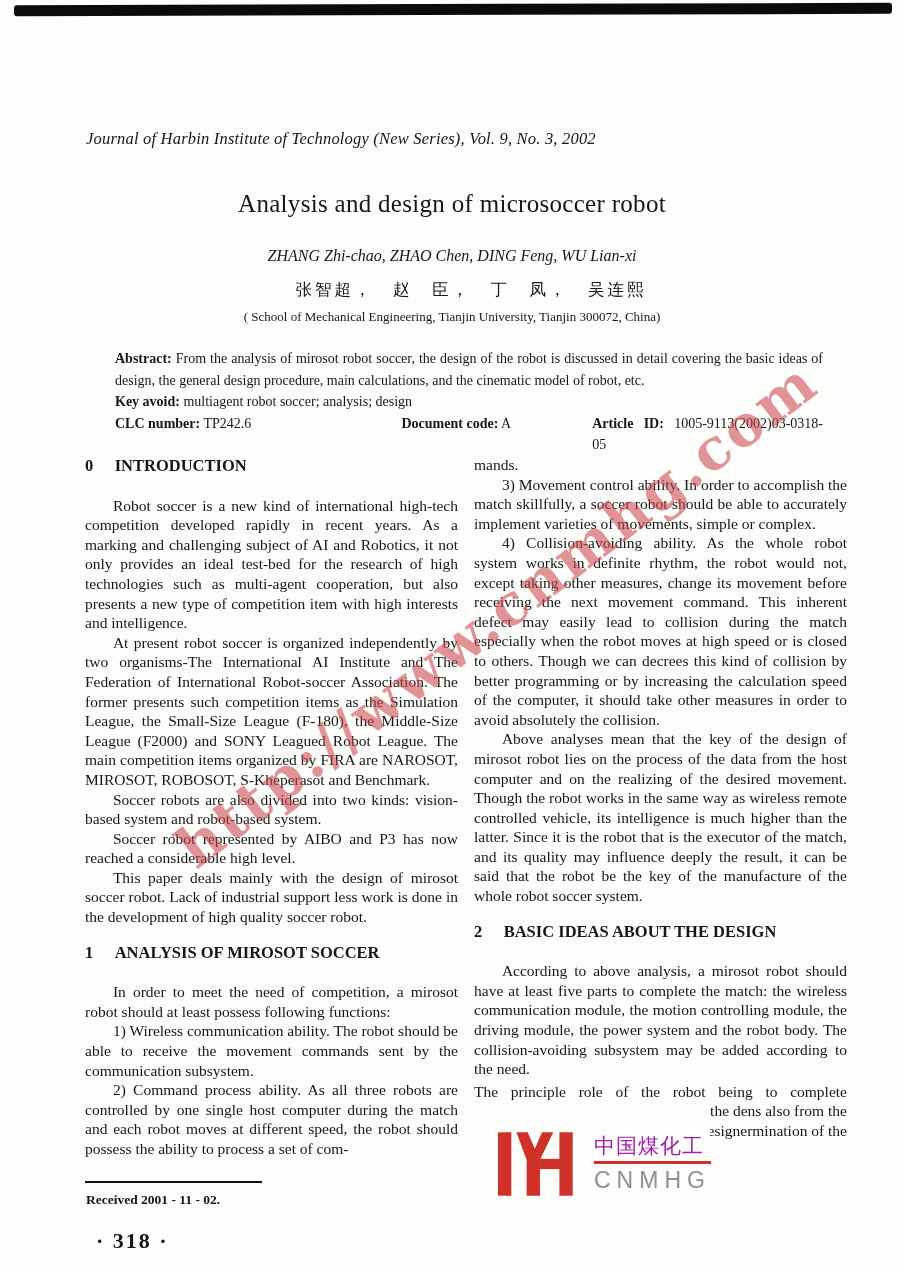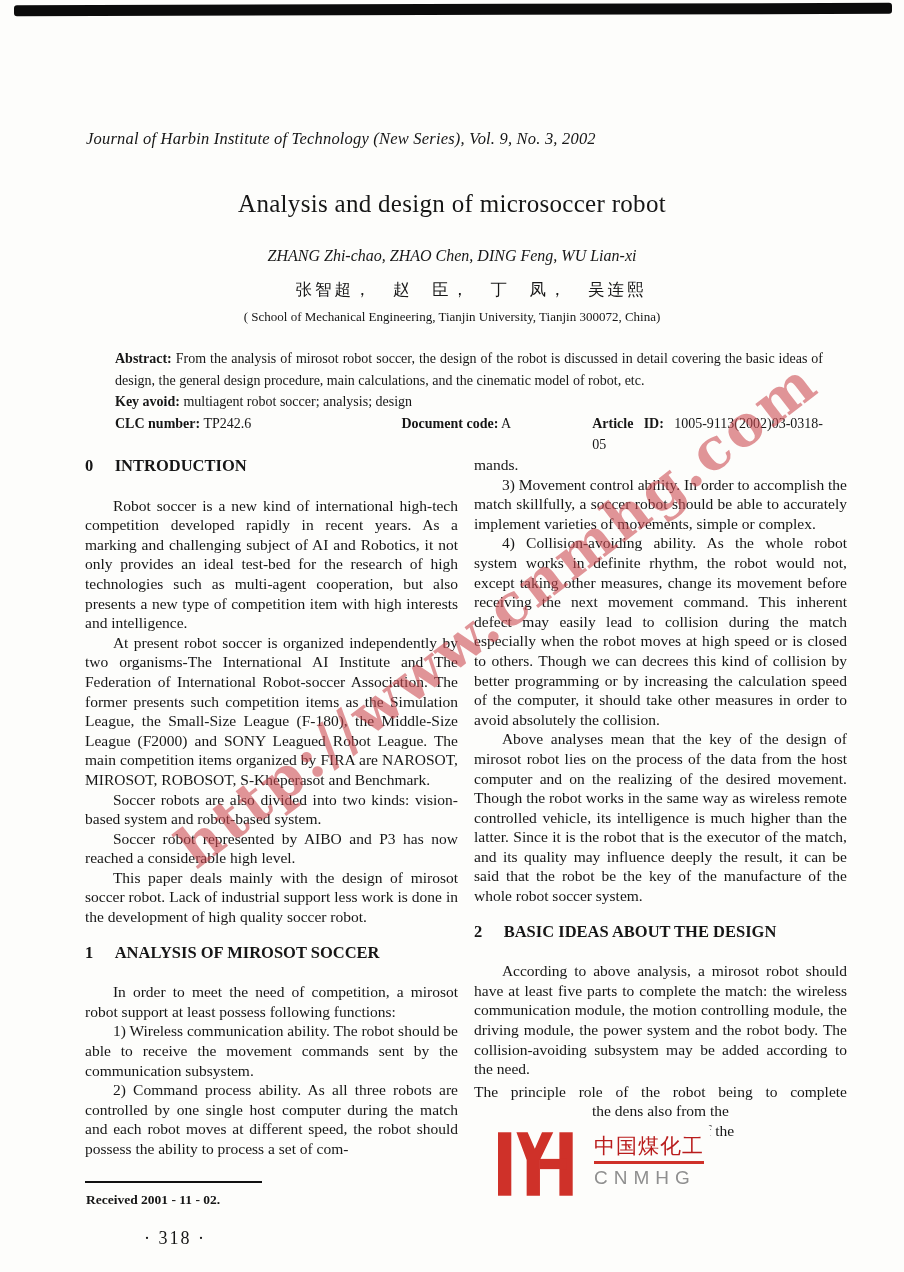--- a/index.html
+++ b/index.html
@@ -49,46 +49,46 @@
   .col p { margin:0; text-indent:1.8em; }
   .col p.noindent { text-indent:0; }
   .col h2 {
     font-size:16.5px; font-weight:bold; text-align:left;
     margin:16px 0 20px 0; text-indent:0;
   }
   .col h2.first { margin-top:1px; }
   .col h2 .sec-num { margin-right:1.3em; }
   .partial-para { margin-top:3px; }
   .pline1 { text-align:justify; text-align-last:justify; }
-  .pline2, .pline3 { display:flex; justify-content:center; }
+  .pline2, .pline3 { display:flex; justify-content:flex-end; }
   .footnote-rule {
     position:absolute; top:1181px; left:85px; width:177px;
     border-top:2.5px solid #111;
   }
   .received { position:absolute; top:1192px; left:86px; font-size:13.5px; font-weight:bold; }
-  .pageno { position:absolute; top:1228px; left:96px; font-size:18px; font-weight:normal; letter-spacing:2px;margin-left:48px; }
+  .pageno { position:absolute; top:1228px; left:96px; font-size:22px; font-weight:bold; letter-spacing:2px; }
   .watermark {
     position:absolute; left:110px; top:608px; width:700px; height:62px;
     transform:rotate(-37.5deg);
     font-family:"DejaVu Serif", serif; font-weight:bold;
     font-size:57px; letter-spacing:3px; white-space:nowrap; text-align:center;
     color:rgba(204,72,80,0.58); z-index:5; pointer-events:none;
   }
   .logo-stamp {
     position:absolute; left:498px; top:1126px; width:212px; height:82px;
     background:#fdfdfb; z-index:6; display:flex; align-items:flex-start;
   }
   .logo-mark { width:88px; height:64px; margin-top:6px; flex:none; }
   .logo-texts { margin-left:8px; margin-top:8px; }
   .logo-cn {
-    font-size:21px; color:#b91c1c; letter-spacing:1px; line-height:24px;
+    font-size:21px; color:#a21caf; letter-spacing:1px; line-height:24px;
     border-bottom:3px solid #cf3129; padding-bottom:3px; white-space:nowrap;
   }
   .logo-en {
-    font-family:"Liberation Sans", sans-serif; font-size:19px; color:#8f8f8f;
+    font-family:"Liberation Sans", sans-serif; font-size:23px; color:#8f8f8f;
     letter-spacing:6px; margin-top:3px;
   }
 </style>
 </head>
 <body>
 
 <div class="page">
 
   <div class="topbar"></div>
 
@@ -113,21 +113,21 @@
   <div class="columns">
 
     <div class="col">
       <h2 class="first"><span class="sec-num">0</span><span>INTRODUCTION</span></h2>
       <p>Robot soccer is a new kind of international high-tech competition developed rapidly in recent years. As a marking and challenging subject of AI and Robotics, it not only provides an ideal test-bed for the research of high technologies such as multi-agent cooperation, but also presents a new type of competition item with high interests and intelligence.</p>
       <p>At present robot soccer is organized independently by two organisms-The International AI Institute and The Federation of International Robot-soccer Association. The former presents such competition items as the Simulation League, the Small-Size League (F-180), the Middle-Size League (F2000) and SONY Leagued Robot League. The main competition items organized by FIRA are NAROSOT, MIROSOT, ROBOSOT, S-Kheperasot and Benchmark.</p>
       <p>Soccer robots are also divided into two kinds: vision-based system and robot-based system.</p>
       <p>Soccer robot represented by AIBO and P3 has now reached a considerable high level.</p>
       <p>This paper deals mainly with the design of mirosot soccer robot. Lack of industrial support less work is done in the development of high quality soccer robot.</p>
       <h2><span class="sec-num">1</span><span>ANALYSIS OF MIROSOT SOCCER</span></h2>
-      <p>In order to meet the need of competition, a mirosot robot support at least possess following functions:</p>
+      <p>In order to meet the need of competition, a mirosot robot should at least possess following functions:</p>
       <p>1) Wireless communication ability. The robot should be able to receive the movement commands sent by the communication subsystem.</p>
       <p>2) Command process ability. As all three robots are controlled by one single host computer during the match and each robot moves at different speed, the robot should possess the ability to process a set of com-</p>
     </div>
 
     <div class="col">
       <p class="noindent">mands.</p>
       <p>3) Movement control ability. In order to accomplish the match skillfully, a soccer robot should be able to accurately implement varieties of movements, simple or complex.</p>
       <p>4) Collision-avoiding ability. As the whole robot system works in definite rhythm, the robot would not, except taking other measures, change its movement before receiving the next movement command. This inherent defect may easily lead to collision during the match especially when the robot moves at high speed or is closed to others. Though we can decrees this kind of collision by better programming or by increasing the calculation speed of the computer, it should take other measures in order to avoid absolutely the collision.</p>
       <p>Above analyses mean that the key of the design of mirosot robot lies on the process of the data from the host computer and on the realizing of the desired movement. Though the robot works in the same way as wireless remote controlled vehicle, its intelligence is much higher than the latter. Since it is the robot that is the executor of the match, and its quality may influence deeply the result, it can be said that the robot be the key of the manufacture of the whole robot soccer system.</p>
       <h2><span class="sec-num">2</span><span>BASIC IDEAS ABOUT THE DESIGN</span></h2>

